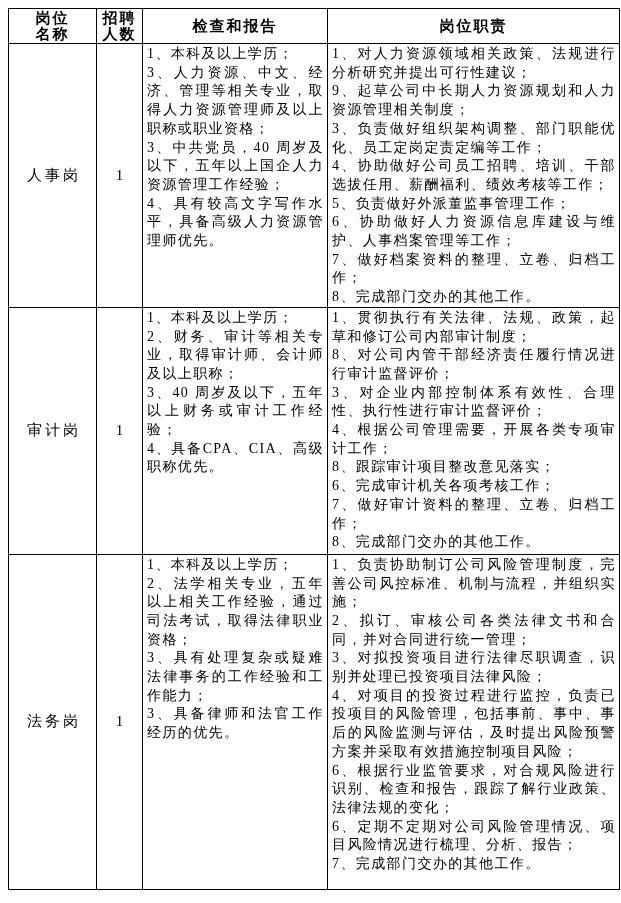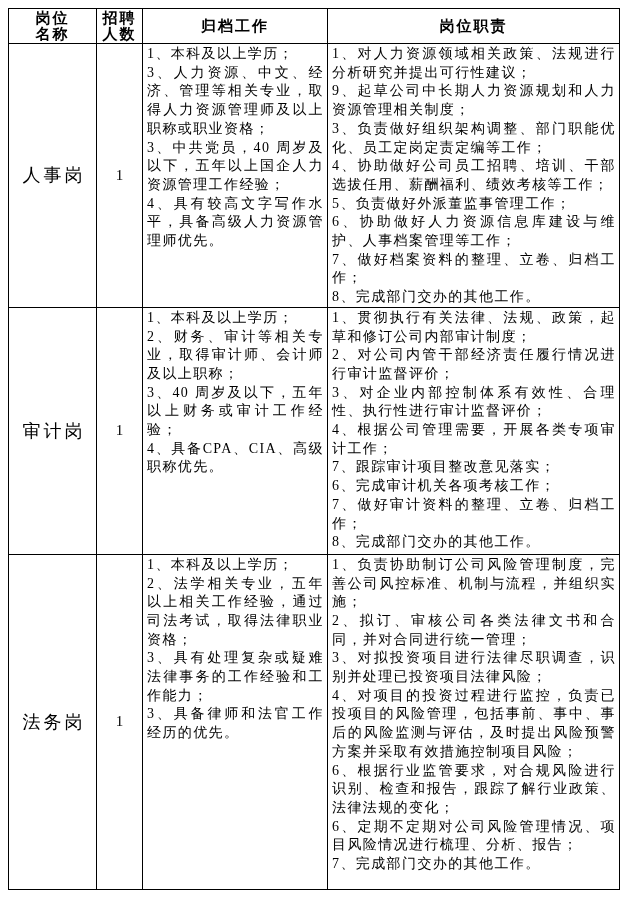--- a/index.html
+++ b/index.html
@@ -38,21 +38,21 @@
     text-align: center;
     vertical-align: middle;
     white-space: pre-line;
     line-height: 16px;
     letter-spacing: 2px;
     padding: 1px 0;
   }
   td.pos-cell {
     text-align: center;
     vertical-align: middle;
-    font-size: 18px;
+    font-size: 15px;
     letter-spacing: 3px;
     text-indent: 3px; 
   }
   td.count-cell {
     text-align: center;
     vertical-align: middle;
     font-size: 15px;
   }
   td.list-cell {
     vertical-align: top;
@@ -75,21 +75,21 @@
         <col class="c-count">
         <col class="c-req">
         <col class="c-duty">
     </colgroup>
     <thead>
       <tr>
         <th>岗位
 名称</th>
         <th>招聘
 人数</th>
-        <th>归档工作</th>
+        <th>检查和报告</th>
         <th>岗位职责</th>
       </tr>
     </thead>
     <tbody>
       <tr class="r1">
         <td class="pos-cell">人事岗</td>
         <td class="count-cell">1</td>
         <td class="list-cell">
             <div class="list-item">1、本科及以上学历；</div>
             <div class="list-item">3、人力资源、中文、经济、管理等相关专业，取得人力资源管理师及以上职称或职业资格；</div>
@@ -111,24 +111,24 @@
         <td class="pos-cell">审计岗</td>
         <td class="count-cell">1</td>
         <td class="list-cell">
             <div class="list-item">1、本科及以上学历；</div>
             <div class="list-item">2、财务、审计等相关专业，取得审计师、会计师及以上职称；</div>
             <div class="list-item">3、40 周岁及以下，五年以上财务或审计工作经验；</div>
             <div class="list-item">4、具备CPA、CIA、高级职称优先。</div>
           </td>
         <td class="list-cell">
             <div class="list-item">1、贯彻执行有关法律、法规、政策，起草和修订公司内部审计制度；</div>
-            <div class="list-item">2、对公司内管干部经济责任履行情况进行审计监督评价；</div>
+            <div class="list-item">8、对公司内管干部经济责任履行情况进行审计监督评价；</div>
             <div class="list-item">3、对企业内部控制体系有效性、合理性、执行性进行审计监督评价；</div>
             <div class="list-item">4、根据公司管理需要，开展各类专项审计工作；</div>
-            <div class="list-item">7、跟踪审计项目整改意见落实；</div>
+            <div class="list-item">8、跟踪审计项目整改意见落实；</div>
             <div class="list-item">6、完成审计机关各项考核工作；</div>
             <div class="list-item">7、做好审计资料的整理、立卷、归档工作；</div>
             <div class="list-item">8、完成部门交办的其他工作。</div>
           </td>
       </tr>
       <tr class="r3">
         <td class="pos-cell">法务岗</td>
         <td class="count-cell">1</td>
         <td class="list-cell">
             <div class="list-item">1、本科及以上学历；</div>

